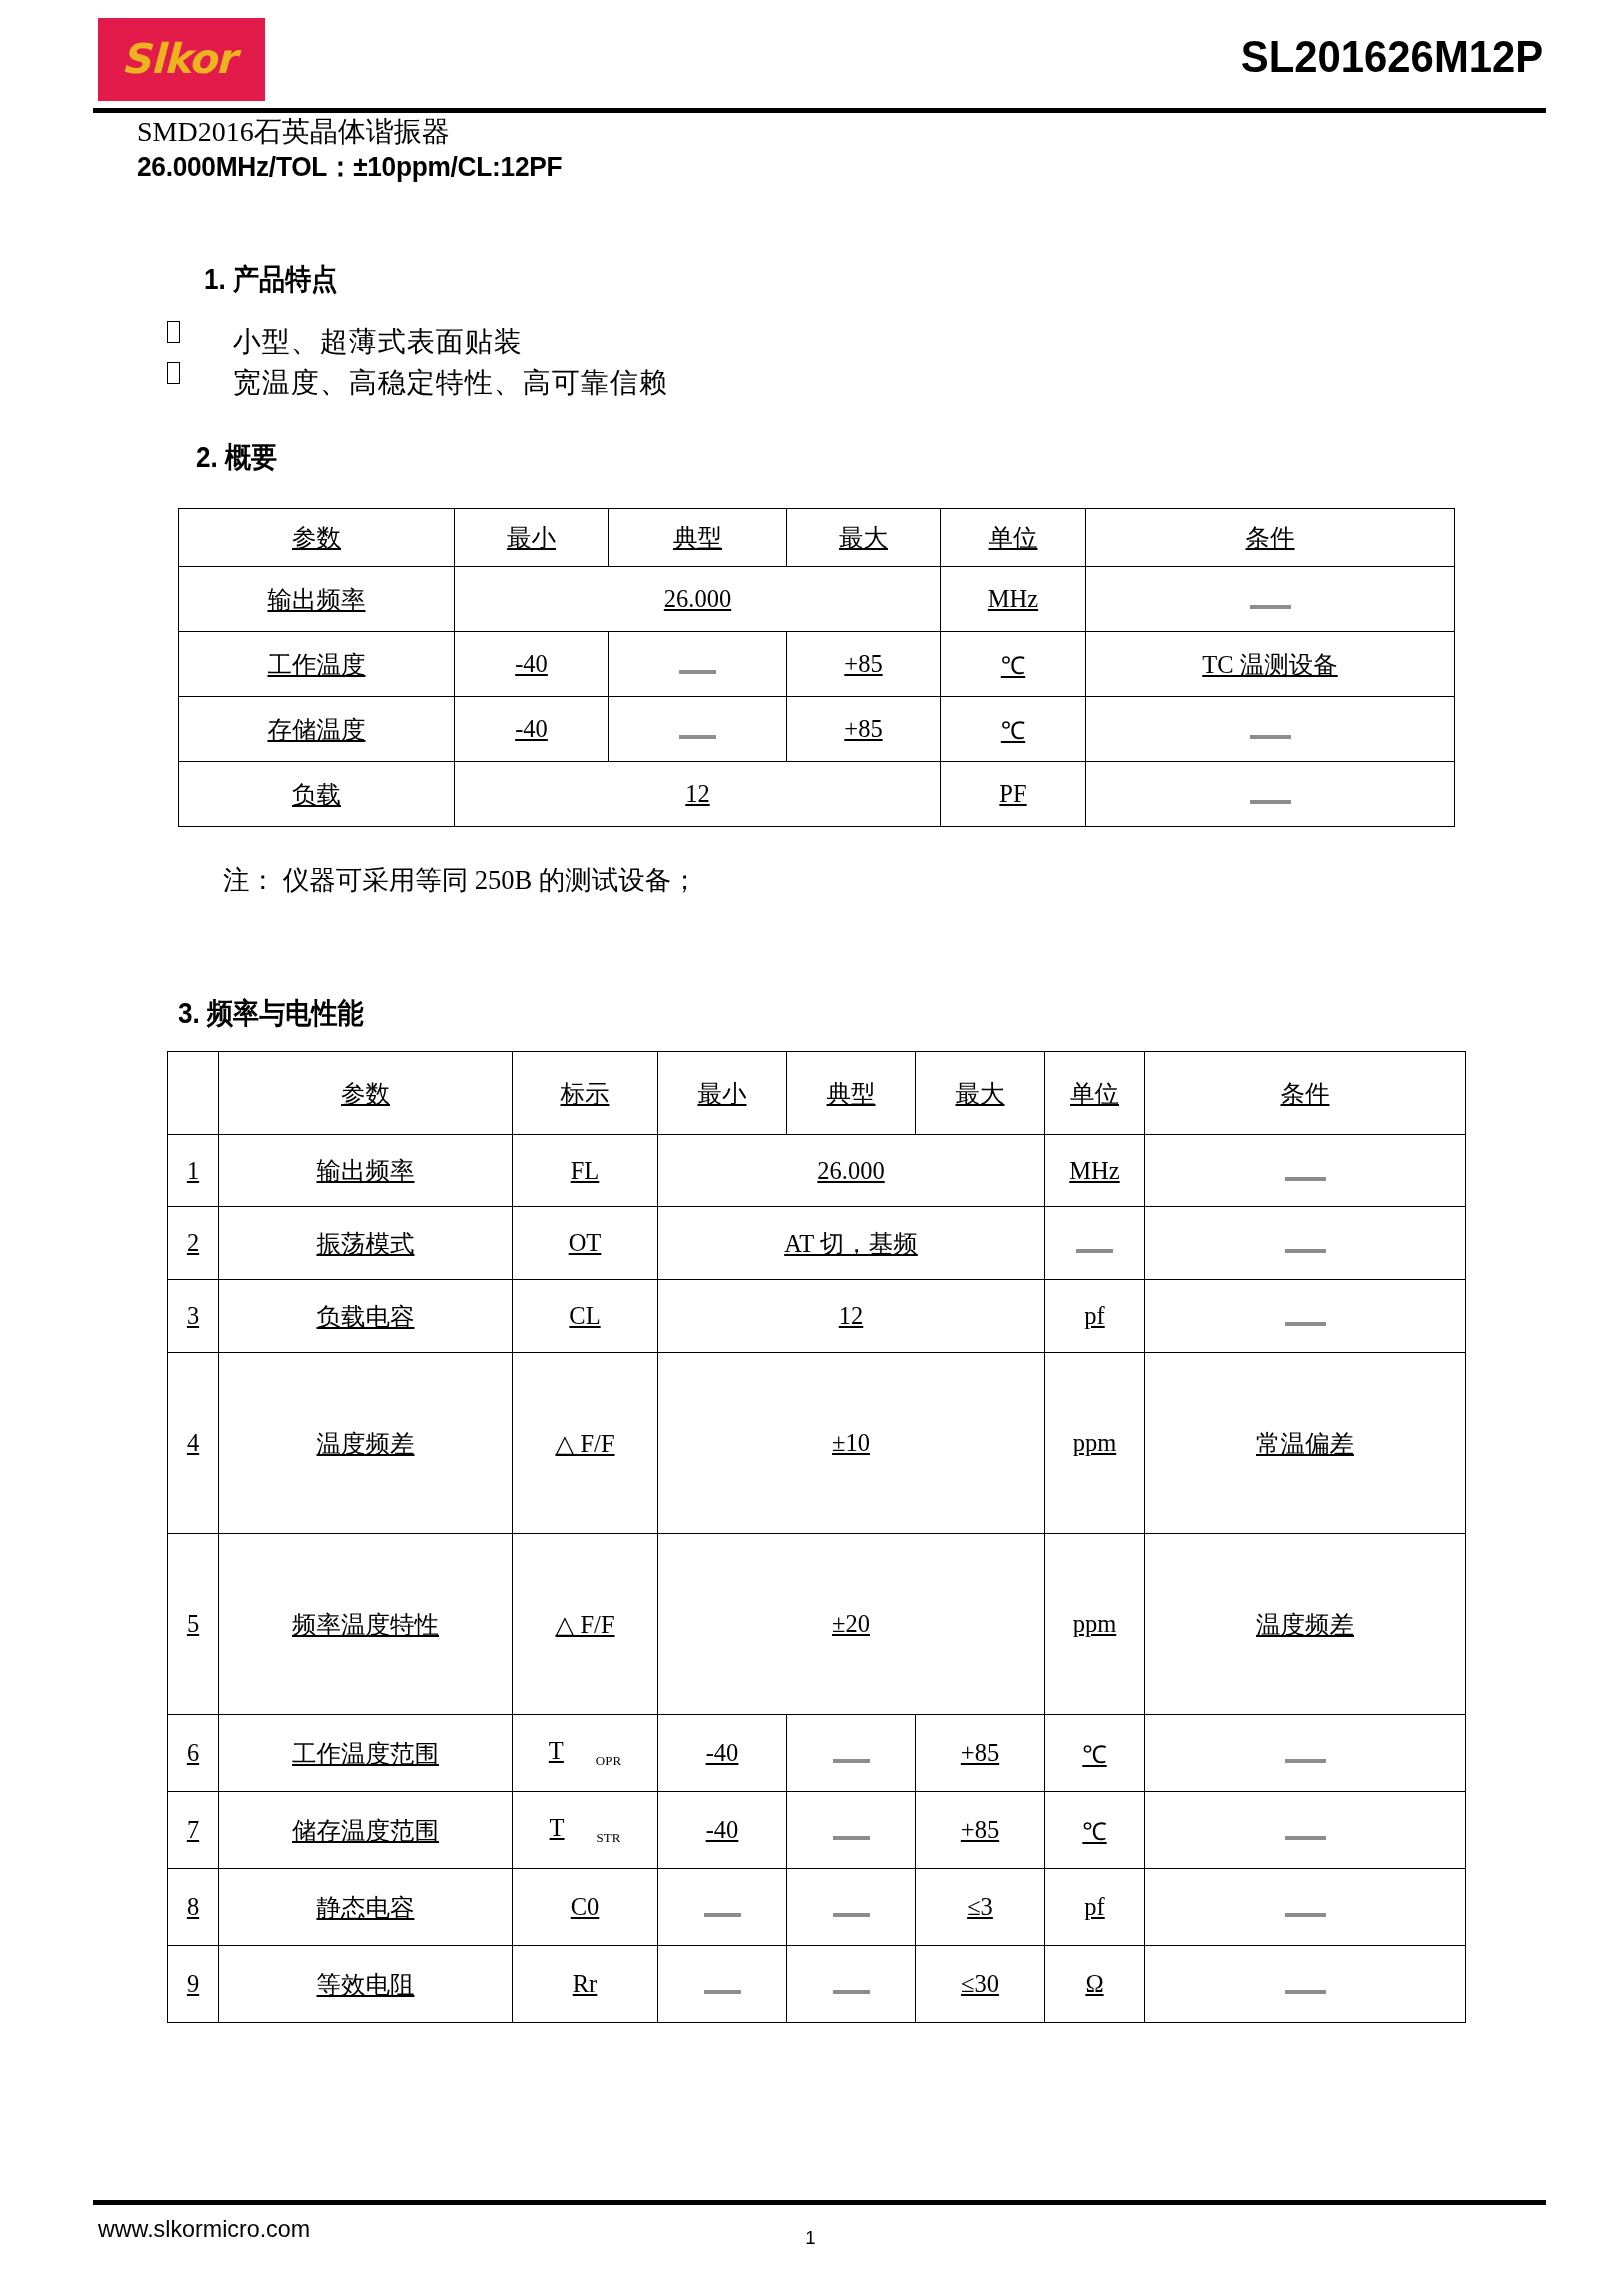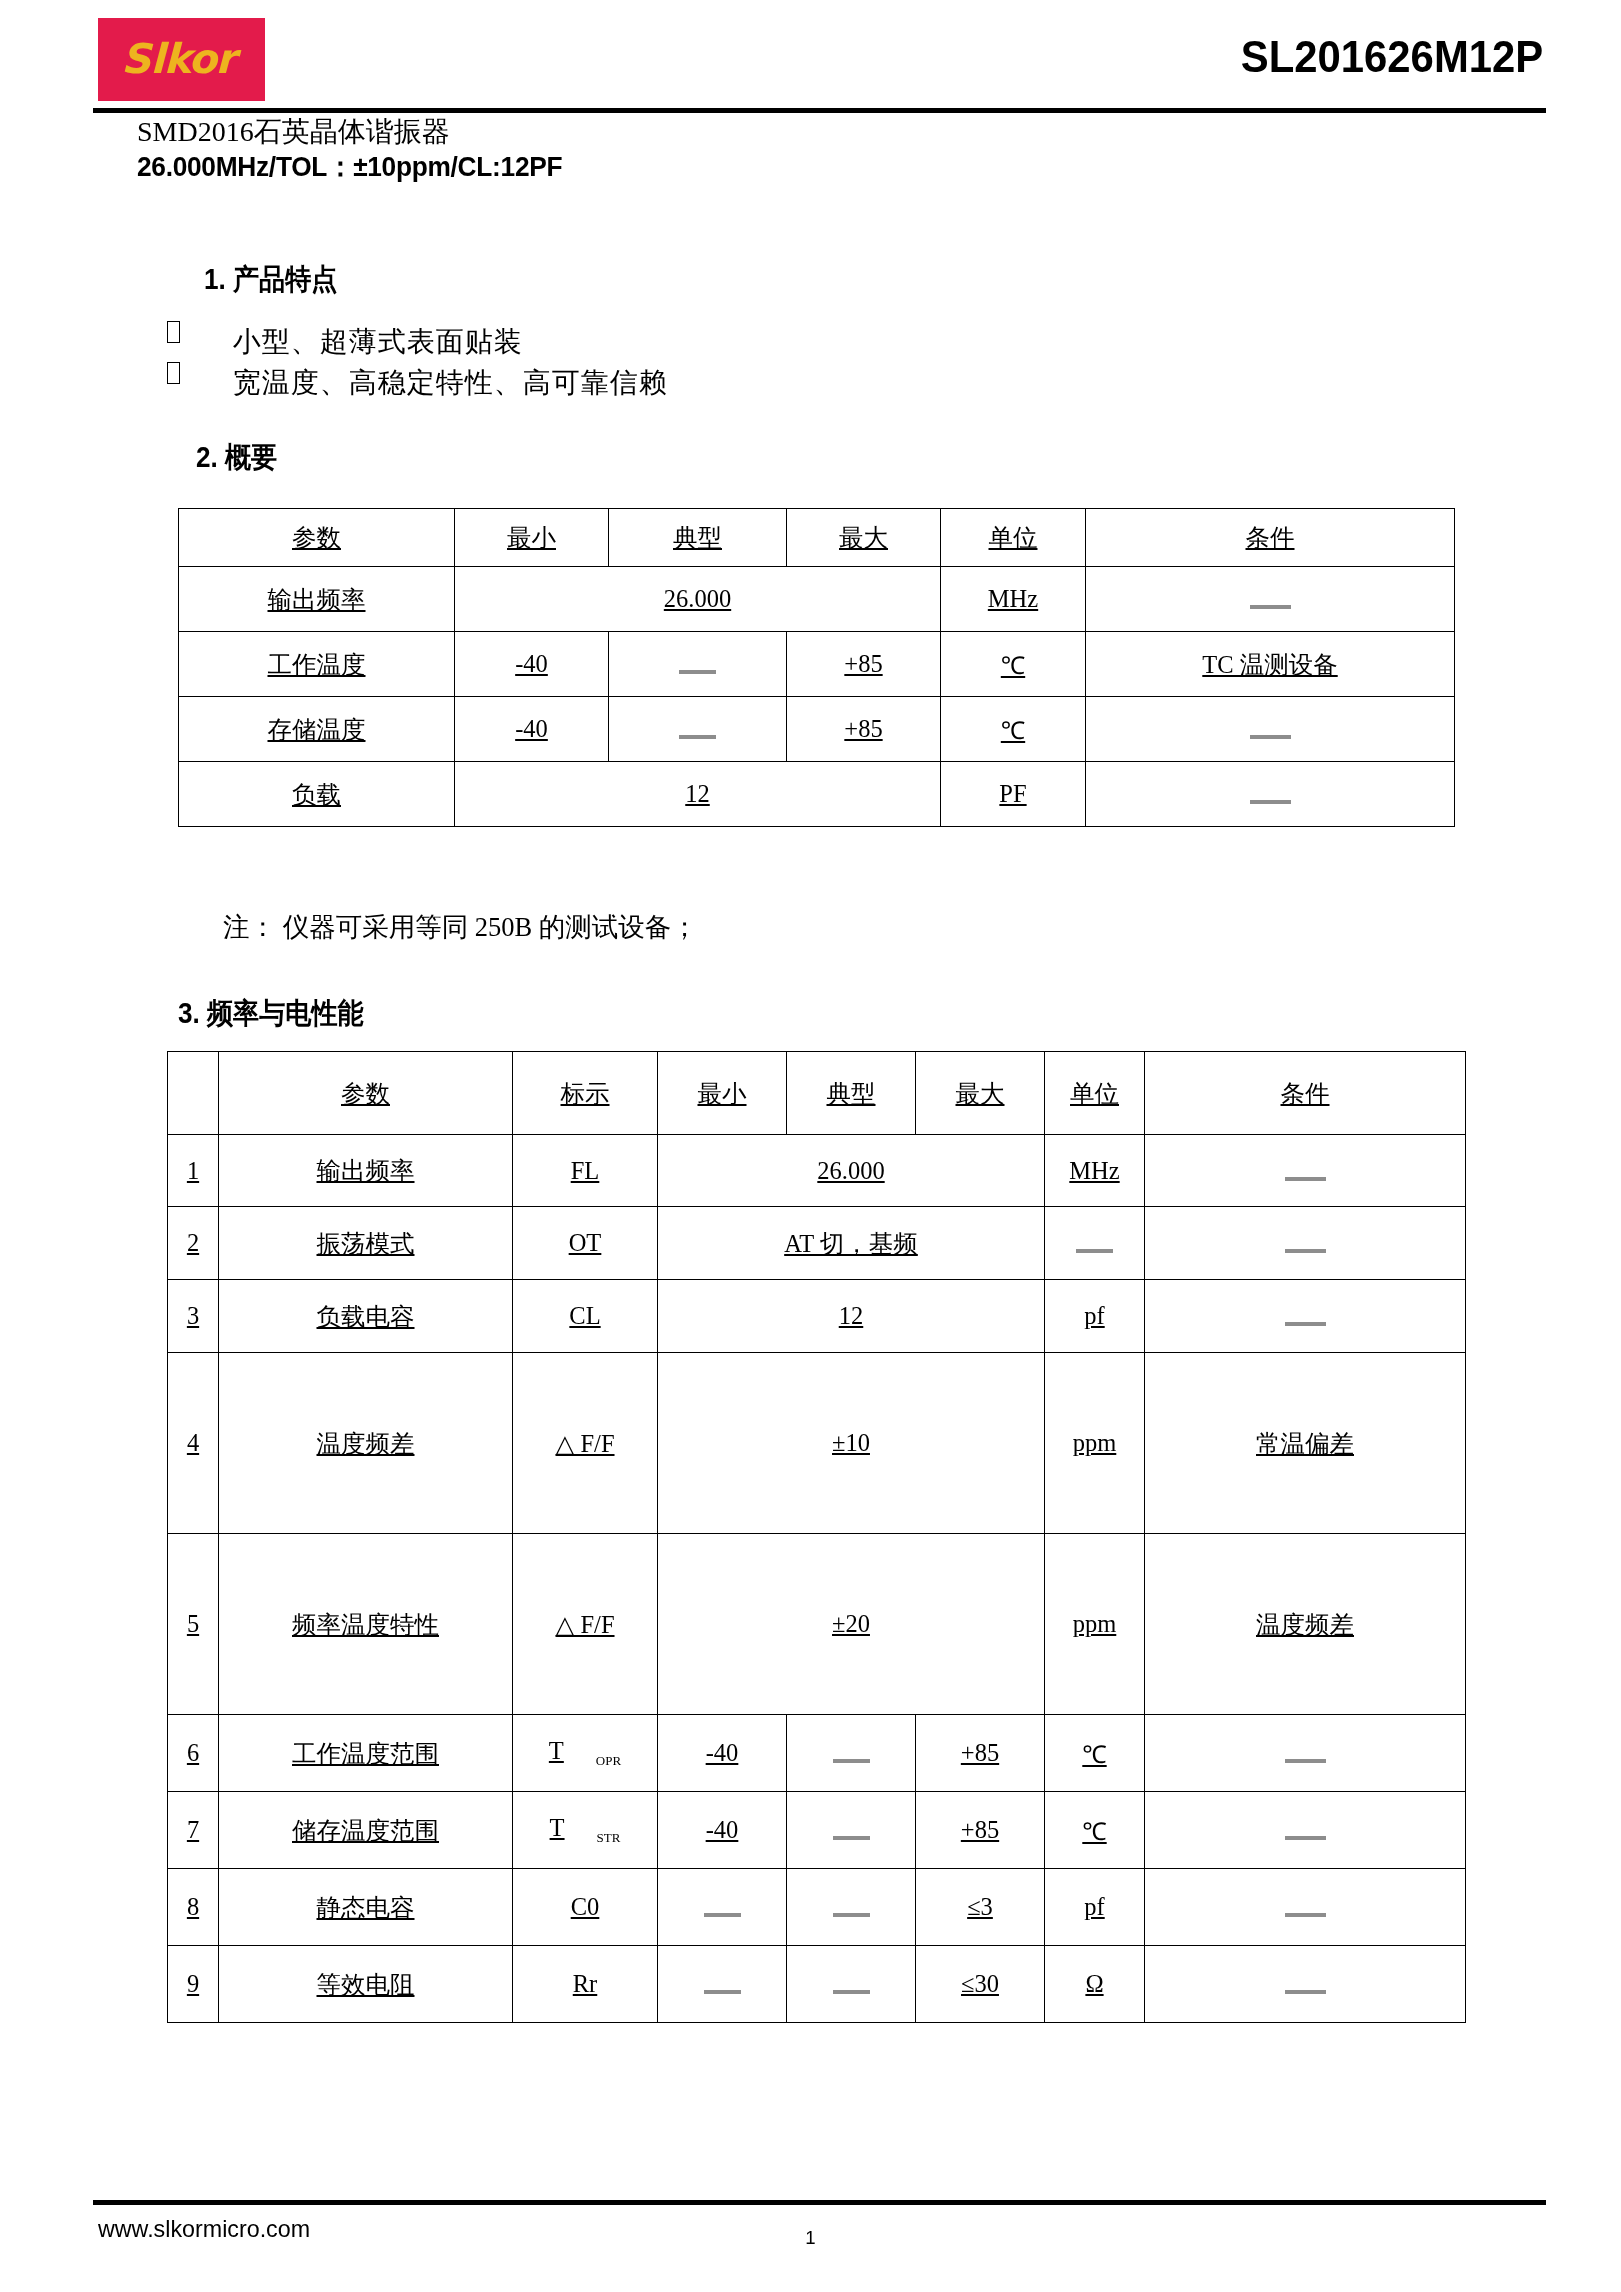--- a/index.html
+++ b/index.html
@@ -190,21 +190,21 @@
   .cell-mid-low {
     vertical-align: middle;
     border-radius: 29px;
   }
   .sub { font-size: 13px; vertical-align: sub; margin-left: 32px; }
 
   
   .note {
     position: absolute;
     left: 223px;
-    top: 904px;
+    top: 857px;
     font-family: "Liberation Serif", serif;
     font-size: 26.5px;
     line-height: 46px;
   }
   .note-line2 { margin-left: 84px; }
 
   
   .rule-bottom {
     position: absolute;
     left: 93px;

